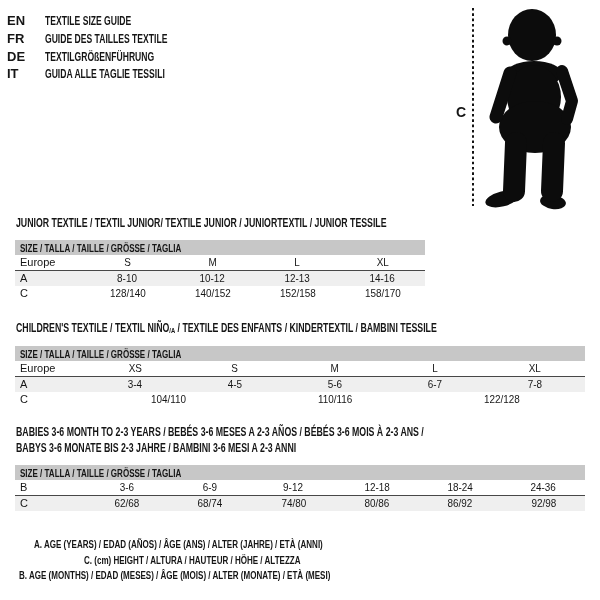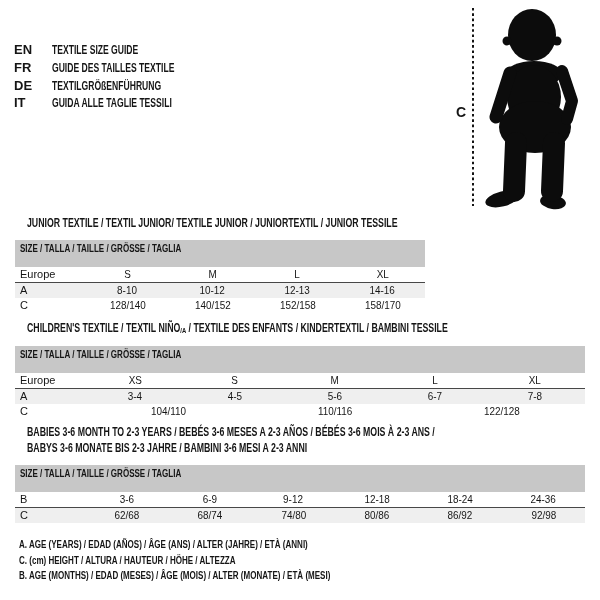--- a/index.html
+++ b/index.html
@@ -8,51 +8,51 @@
     background:#ffffff; color:#151515;
     font-family:"Liberation Sans","DejaVu Sans",sans-serif;
   }
 
   
   .cond73 { display:inline-block; transform:scaleX(0.73); transform-origin:0 50%; white-space:nowrap; }
   .cond66 { display:inline-block; transform:scaleX(0.66); transform-origin:0 50%; white-space:nowrap; }
   .cellx  { display:inline-block; transform:scaleX(0.90); transform-origin:50% 50%; white-space:nowrap; }
 
   
-  .lang-list { position:absolute; left:14px; top:12px;margin-top:29px; }
+  .lang-list { position:absolute; left:7px; top:12px; }
   .lang-row  { display:flex; height:17.8px; line-height:17.8px; font-weight:bold; font-size:13px; }
   .lang-code { width:38px; }
 
   
   .baby-svg  { position:absolute; left:483px; top:5px; }
   .dash-svg  { position:absolute; left:471px; top:8px; }
   .c-label   { position:absolute; left:456px; top:105px; font-size:14px; font-weight:bold; line-height:14px; }
 
   
   .table-block { position:absolute; left:15px; box-sizing:border-box; }
   .t0 { top:216px; width:410px; padding-top:24px; }
   .t1 { top:321px; width:570px; padding-top:25px; }
   .t2 { top:425px; width:570px; padding-top:40px; }
 
-  .t-title { position:absolute; top:0; left:12px; font-weight:bold; font-size:12px; }
+  .t-title { position:absolute; top:0; left:1px; font-weight:bold; font-size:12px; }
   .t-title-line { display:block; line-height:15.8px; white-space:nowrap; transform:scaleX(0.73); transform-origin:0 50%; }
   .sub-part { font-size:8px; vertical-align:-1px; }
 
-  .size-bar { background:var(--bar-bg,#c7c7c7); height:27px; line-height:16.5px;
+  .size-bar { background:var(--bar-bg,#c7c7c7); height:15px; line-height:16.5px;
               padding-left:5px; font-weight:bold; font-size:11px; }
 
   .trow { display:flex; height:15.5px; line-height:15.5px; font-size:11px; box-sizing:border-box;justify-content:space-between; }
   .trow.first  { border-bottom:1px solid var(--rule,#474747); }
   .trow.stripe { background:var(--stripe-bg,#efefef); }
   .rlabel { width:70px; padding-left:5px; box-sizing:border-box; }
   .cell   { flex:1; text-align:center; }
 
   
   .legend { position:absolute; left:19px; top:537px; }
-  .note-line { height:15.7px; line-height:15.7px; font-weight:bold; font-size:11px; }
+  .note-line { height:15.7px; line-height:15.7px; font-weight:bold; font-size:11px;text-align:center; }
 </style>
 </head>
 <body>
 
 <div class="page">
 
   <div class="lang-list">
       <div class="lang-row">
         <span class="lang-code">EN</span>
         <span class="lang-title"><span class="cond66">TEXTILE SIZE GUIDE</span></span>

